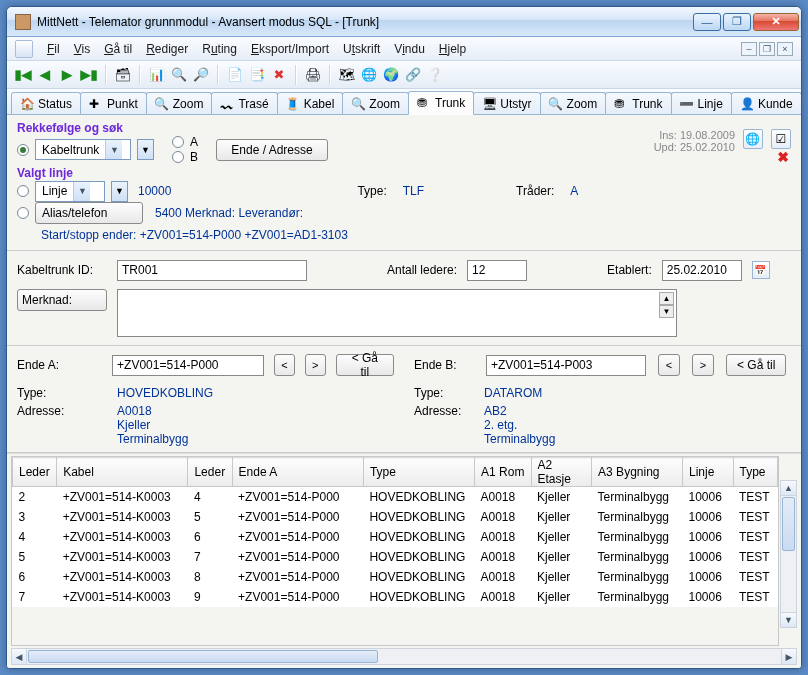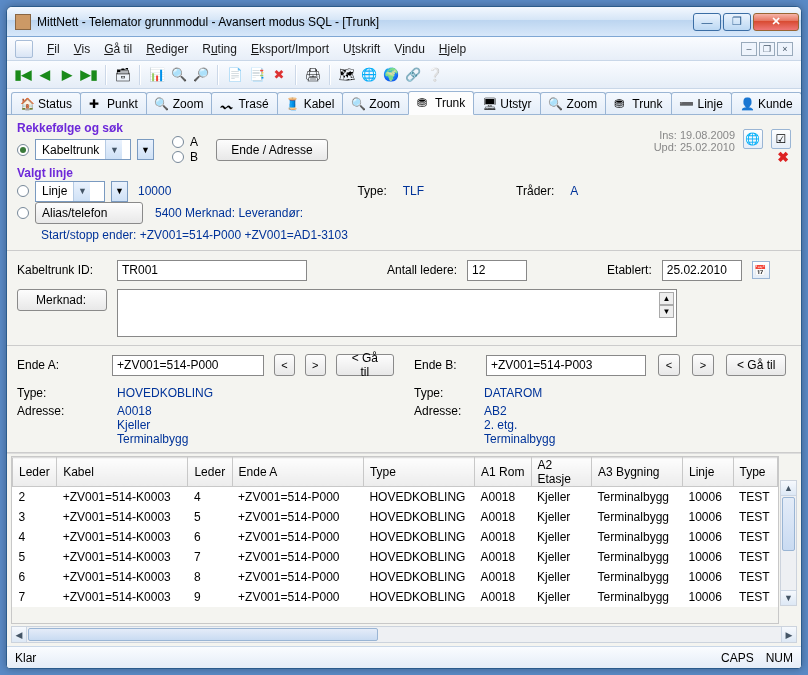--- a/index.html
+++ b/index.html
@@ -245,21 +245,21 @@
         <div class="input" style="width:60px">
             <span>12</span>
           </div>
         <span style="margin-left:70px">Etablert:</span>
         <div class="input" style="width:80px">
             <span>25.02.2010</span>
           </div>
         <div class="cal-icon">📅</div>
       </div>
       <div class="row" style="margin-top:8px;align-items:flex-start;gap:10px">
-        <button class="btn" style="width:90px;justify-content:flex-start;padding-left:18px">Merknad:</button>
+        <button class="btn" style="width:90px;justify-content:flex-start;padding-left:4px">Merknad:</button>
         <div class="txtarea" style="width:560px;height:48px">
           <div class="spin">
               <div>▲</div>
               <div>▼</div>
             </div>
         </div>
       </div>
     </div>
 
     <div class="panel3">
@@ -413,21 +413,14 @@
       </div>
     </div>
     <div class="hscroll">
       <div class="ar" style="left:0;border-right:1px solid #cbd6e4">◀</div>
       <div class="thumb"></div>
       <div class="ar" style="right:0;border-left:1px solid #cbd6e4">▶</div>
     </div>
 
   </div>
 
-  <div class="statusbar">
-    <span>Klar</span>
-    <div class="right">
-      <span>CAPS</span>
-      <span>NUM</span>
-    </div>
-  </div>
 
 </div>
 
 </body></html>

